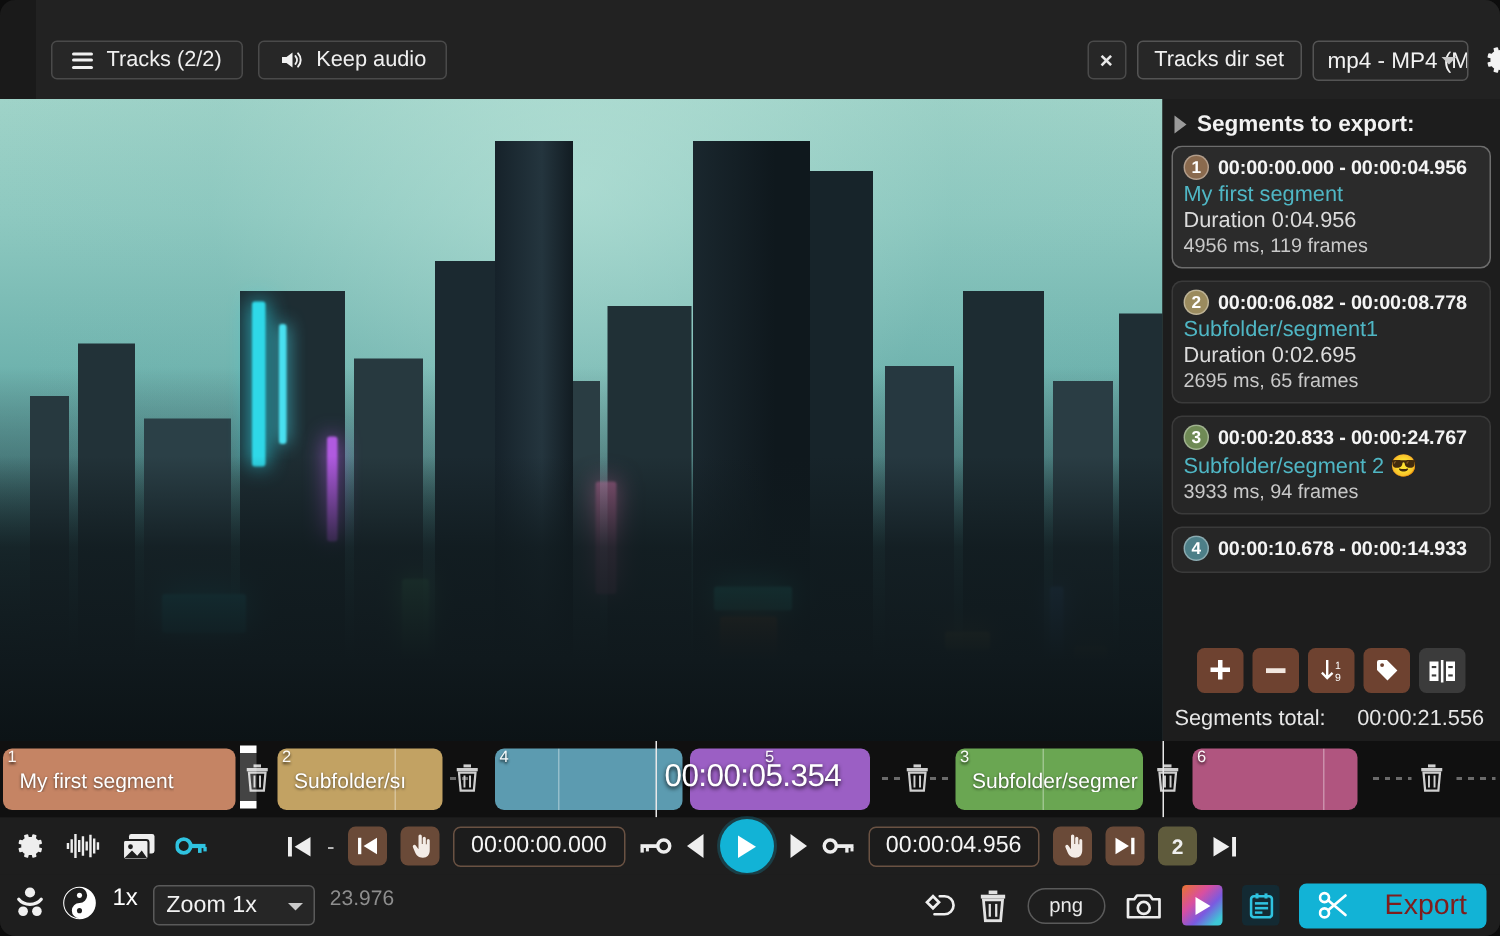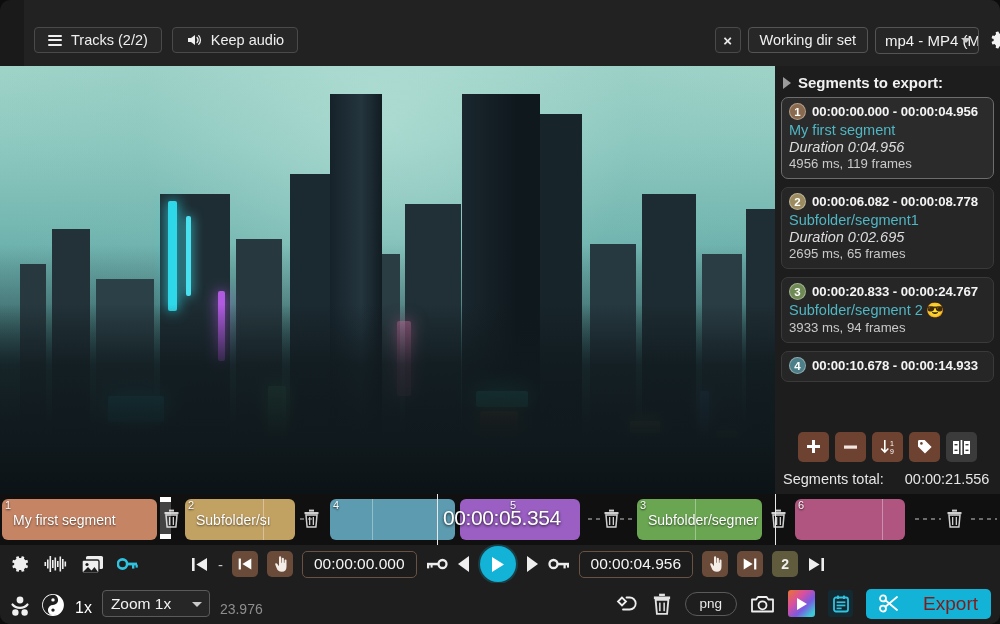--- a/index.html
+++ b/index.html
@@ -119,21 +119,21 @@
   .segrow1 { display:flex; align-items:center; gap: 6px; }
   .segnum {
     flex: none;
     width: 17px; height: 17px; border-radius: 50%;
     display:flex; align-items:center; justify-content:center;
     font-size: 11.5px; font-weight: 700; color: #fff;
     border: 1px solid rgba(255,255,255,.35);
   }
   .segtime { color: #f4f4f4; font-size: 13.2px; font-weight: 600; letter-spacing: -.1px; white-space:nowrap;text-align:right; }
   .segname { color: #4fb6c4; font-size: 14.5px; margin-top: 2px; white-space:nowrap; overflow:hidden; }
-  .segdur { color: #dcdcdc; font-size: 14.5px; margin-top: 1px; font-style: italic; }
+  .segdur { color: #dcdcdc; font-size: 14.5px; margin-top: 1px; }
   .segframes { color: #c9c9c9; font-size: 13.2px; margin-top: 1px; }
 
   .segactions {
     position:absolute; left:0; right:0; bottom: 0;
     display:flex; justify-content:center; gap: 6px;
     padding: 6px 0 4px 0;
     background: linear-gradient(180deg, rgba(29,29,29,0) 0%, rgba(29,29,29,.92) 40%, #1d1d1d 100%);
   }
   .sbtn {
     width: 31px; height: 30px; border-radius: 5px;
@@ -218,21 +218,21 @@
     box-shadow: 0 0 0 2px rgba(18,179,214,.22);
   }
 
   
   .statusbar {
     position:absolute; top: 583px; left:0; width: 1000px; height: 41px;
     background: #1e1e1e;
     display:flex; align-items:center;
     padding: 0 9px;
   }
-  .sb-left { display:flex; align-items:flex-end; gap: 10px; }
+  .sb-left { display:flex; align-items:flex-start; gap: 10px; }
   .sb-right { display:flex; align-items:center; gap: 13px; margin-left:auto; }
   .zoomlabel { color:#fff; font-size: 16px; }
   .zoomsel {
     position:relative;
     width: 108px; height: 27px;
     border: 1px solid #5a5a5a; border-radius: 4px;
     background: #262626;
     display:flex; align-items:center; padding: 0 20px 0 8px;
     color:#f2f2f2; font-size: 15.5px;
   }
@@ -283,21 +283,21 @@
             <path d="M11 4.4a4 4 0 010 5.2" stroke="#f0f0f0" stroke-width="1.3" fill="none" stroke-linecap="round"></path>
             <path d="M12.7 2.6a6.4 6.4 0 010 8.8" stroke="#f0f0f0" stroke-width="1.3" fill="none" stroke-linecap="round"></path>
           </svg>
         </span>
         <span>Keep audio</span>
       </div>
     </div>
 
     <div class="tb-right">
       <div class="pill-x">×</div>
-      <div class="wdir">Working dir set</div>
+      <div class="wdir">Tracks dir set</div>
       <div class="sel fmt">
         <span>mp4 - MP4 (M</span>
         <span class="caret"></span>
       </div>
       <div class="gear-btn">
         <svg width="24" height="24" viewBox="0 0 24 24">
           <path fill="#f2f2f2" d="M12 8.2a3.8 3.8 0 100 7.6 3.8 3.8 0 000-7.6zm0 5.9a2.1 2.1 0 110-4.2 2.1 2.1 0 010 4.2z"></path>
           <path fill="#f2f2f2" d="M20.3 13.5l-1.6-.4a6.8 6.8 0 000-2.2l1.6-.4a.6.6 0 00.4-.7l-.5-1.9a.6.6 0 00-.7-.4l-1.6.4a6.9 6.9 0 00-1.6-1.6l.4-1.6a.6.6 0 00-.4-.7l-1.9-.5a.6.6 0 00-.7.4l-.4 1.6a6.8 6.8 0 00-2.2 0l-.4-1.6a.6.6 0 00-.7-.4l-1.9.5a.6.6 0 00-.4.7l.4 1.6a6.9 6.9 0 00-1.6 1.6l-1.6-.4a.6.6 0 00-.7.4l-.5 1.9a.6.6 0 00.4.7l1.6.4a6.8 6.8 0 000 2.2l-1.6.4a.6.6 0 00-.4.7l.5 1.9a.6.6 0 00.7.4l1.6-.4a6.9 6.9 0 001.6 1.6l-.4 1.6a.6.6 0 00.4.7l1.9.5a.6.6 0 00.7-.4l.4-1.6a6.8 6.8 0 002.2 0l.4 1.6a.6.6 0 00.7.4l1.9-.5a.6.6 0 00.4-.7l-.4-1.6a6.9 6.9 0 001.6-1.6l1.6.4a.6.6 0 00.7-.4l.5-1.9a.6.6 0 00-.4-.7z"></path>
         </svg>
       </div>

